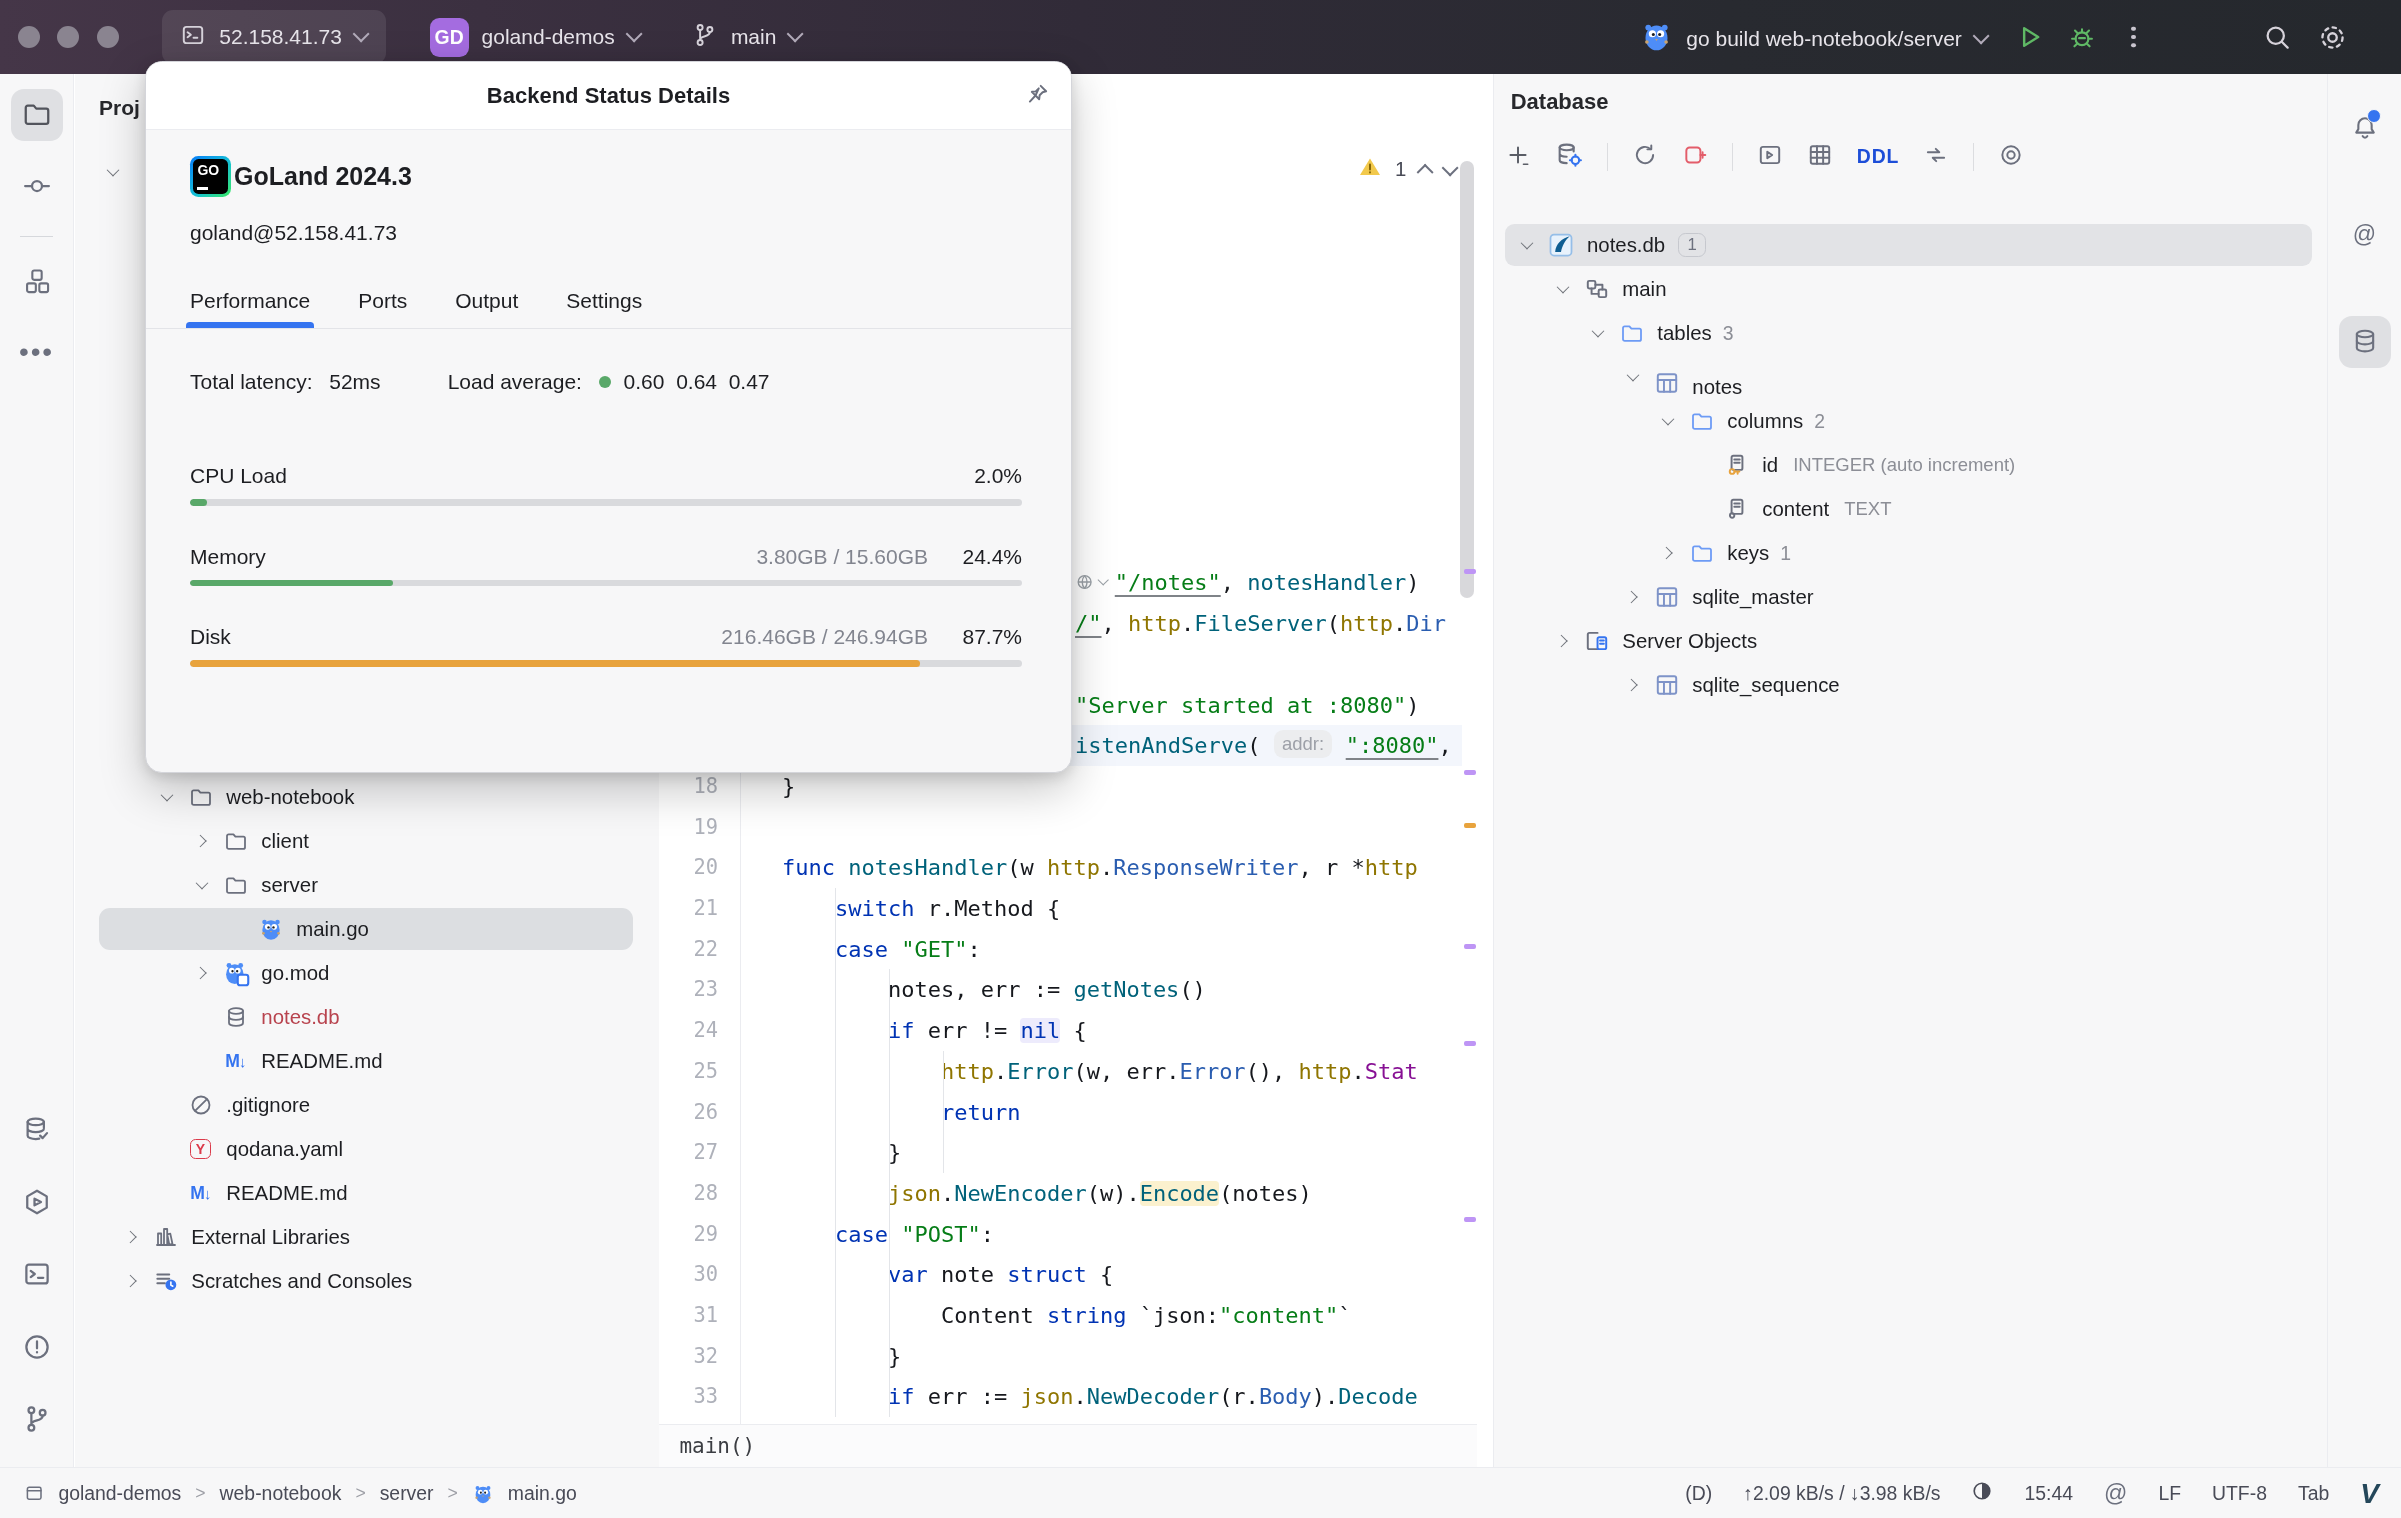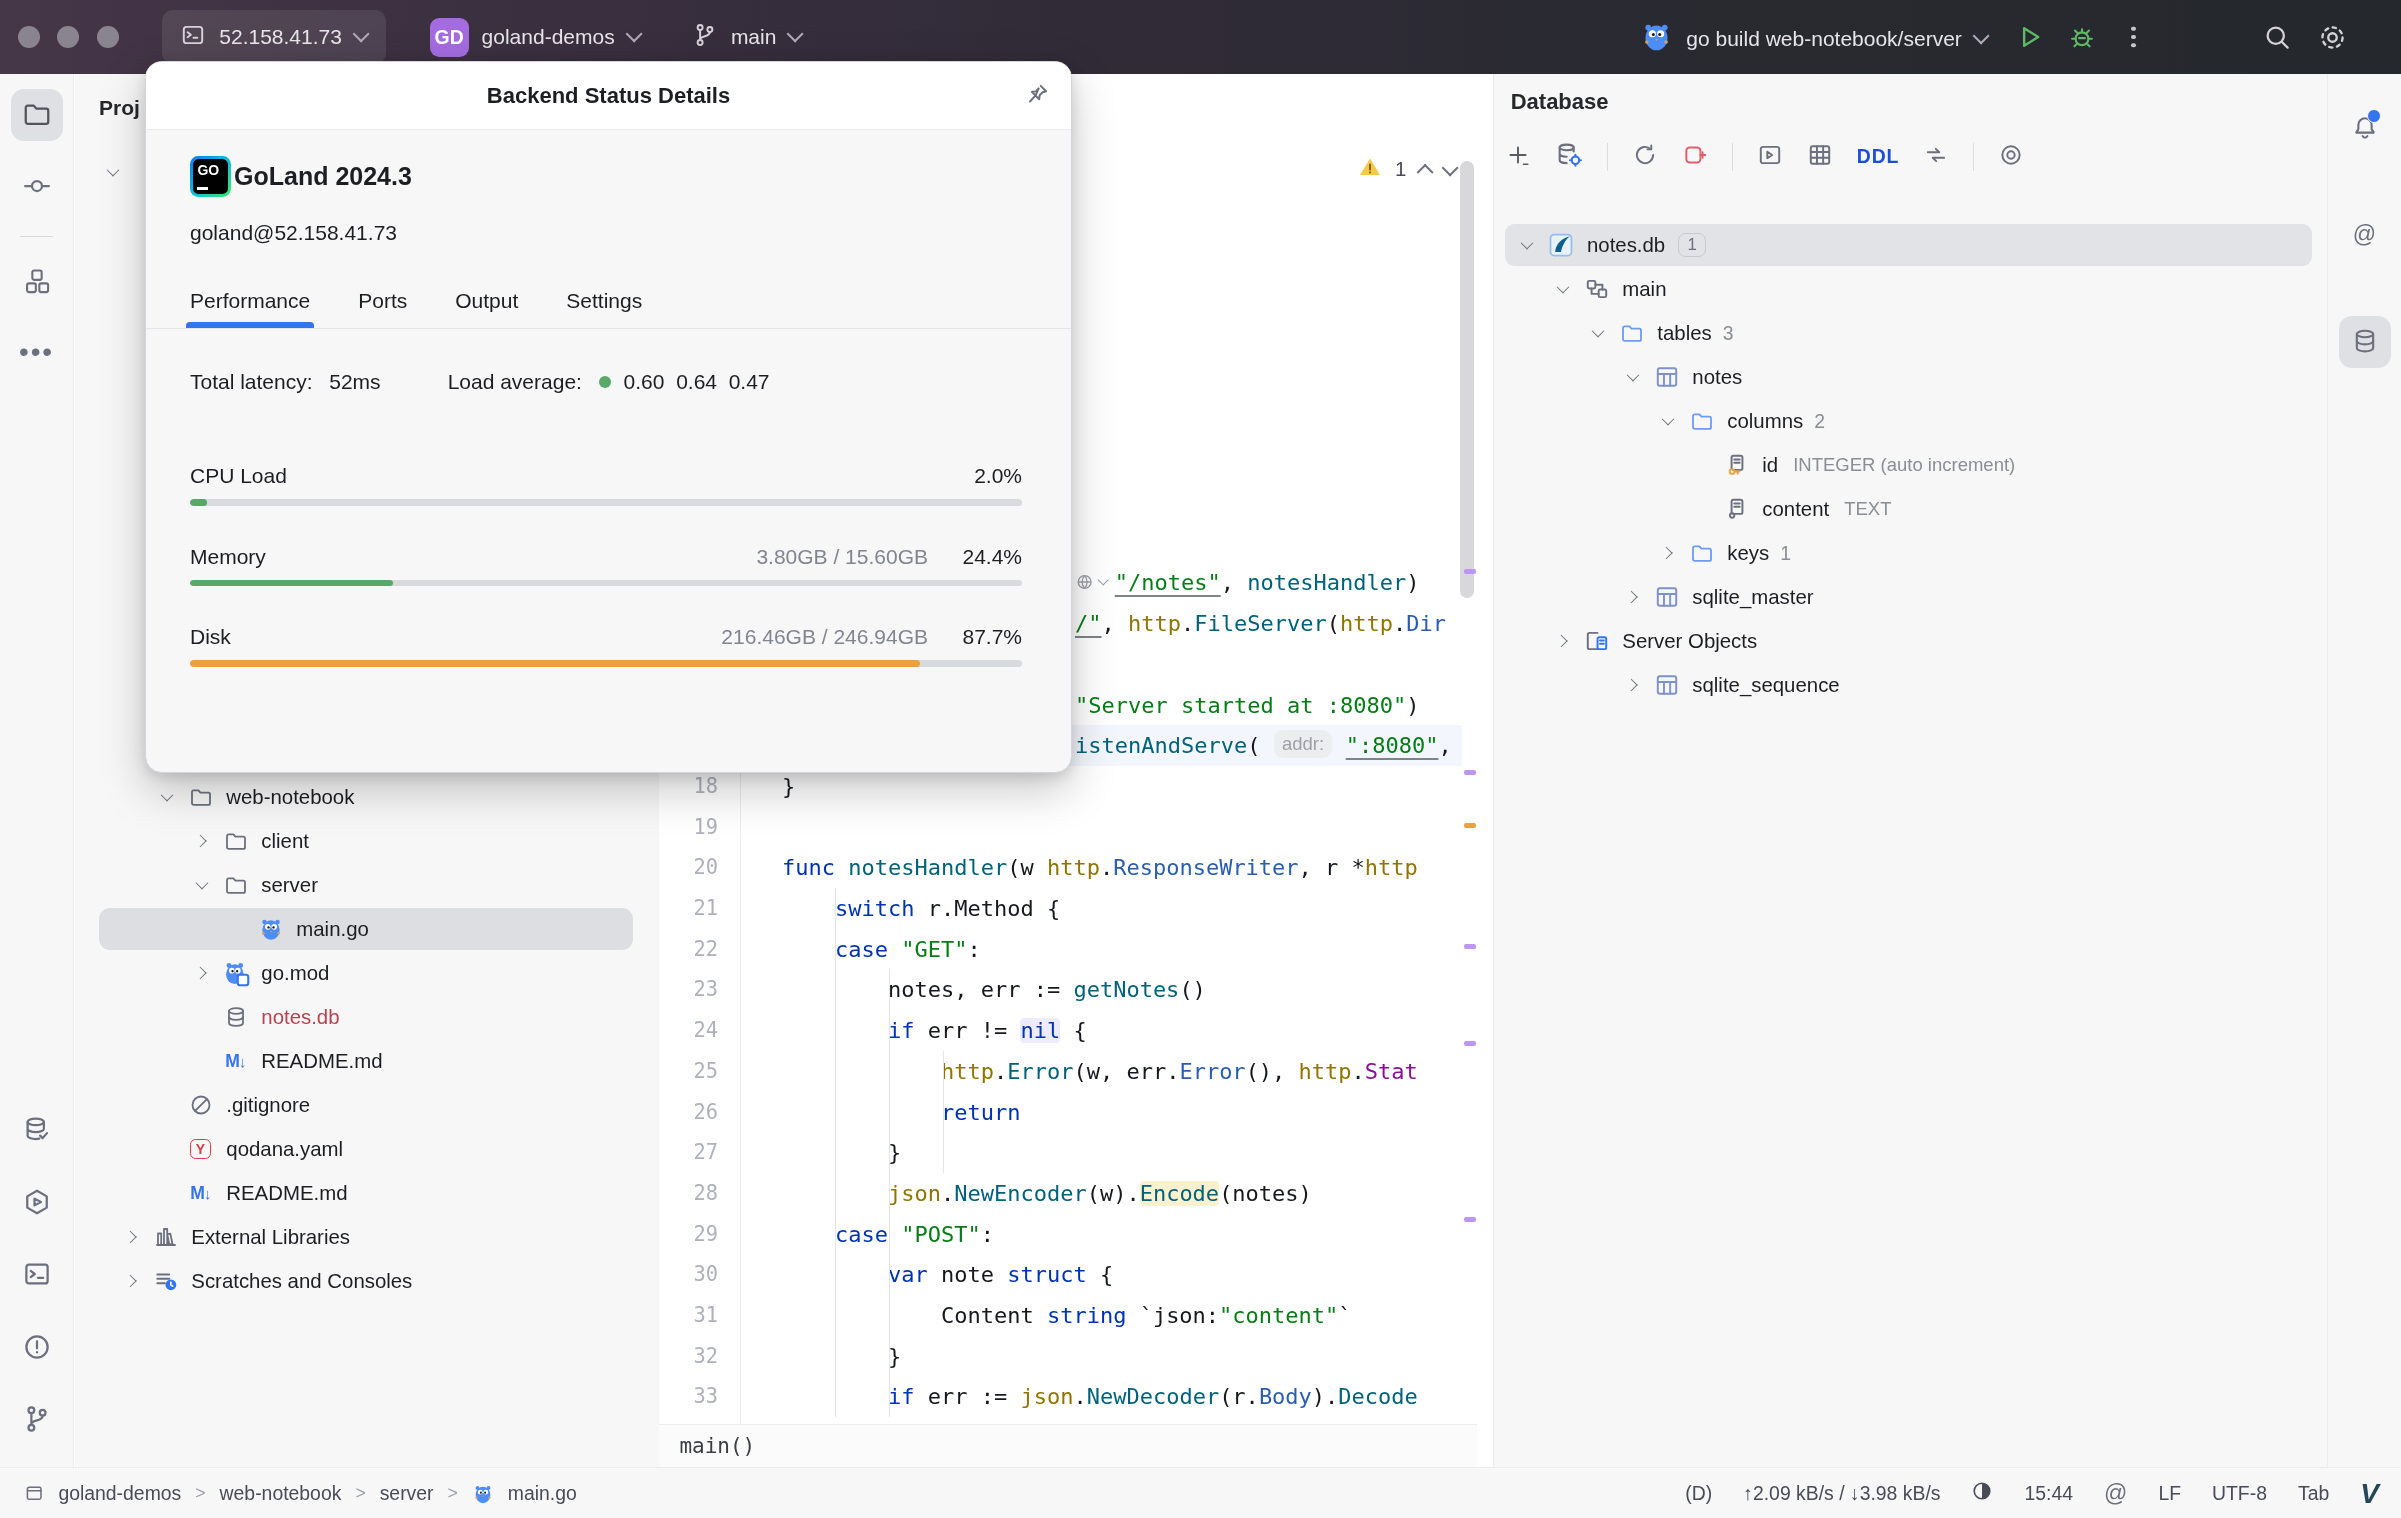--- a/index.html
+++ b/index.html
@@ -523,21 +523,21 @@
       <div class="trow" style="padding-left: 86px;">
         <span class="chevbox down"></span>
         <span class="iconbox">
           <svg width="24" height="24" viewBox="0 0 24 24" fill="none" stroke="#6D9BF5" stroke-width="1.8" stroke-linecap="round" stroke-linejoin="round">
             <path d="M3 7c0-1 .7-1.7 1.6-1.7h4.8l2 2.4h8A1.6 1.6 0 0 1 21 9.3v8.9a1.7 1.7 0 0 1-1.7 1.7H4.7A1.7 1.7 0 0 1 3 18.2z"></path>
           </svg>
         </span>
         <span>tables</span>
         <span class="tcount">3</span>
       </div>
-      <div class="trow" style="padding-left: 121px;">
+      <div class="trow" style="padding-left: 121px; align-items: flex-end;">
         <span class="chevbox down"></span>
         <span class="iconbox">
           <svg width="26" height="26" viewBox="0 0 24 24" fill="none" stroke="#7E93C8" stroke-width="1.8" stroke-linecap="round" stroke-linejoin="round">
             <rect x="3.5" y="4" width="17" height="16" rx="1.8"></rect>
             <path d="M3.5 9.3h17M9.2 9.3V20M14.9 9.3V20"></path>
           </svg>
         </span>
         <span>notes</span>
       </div>
       <div class="trow" style="padding-left: 156px;">

